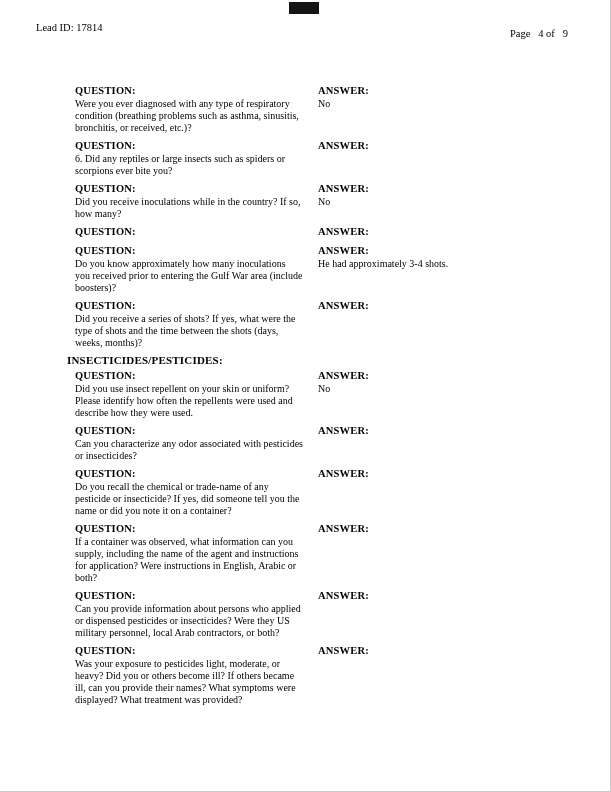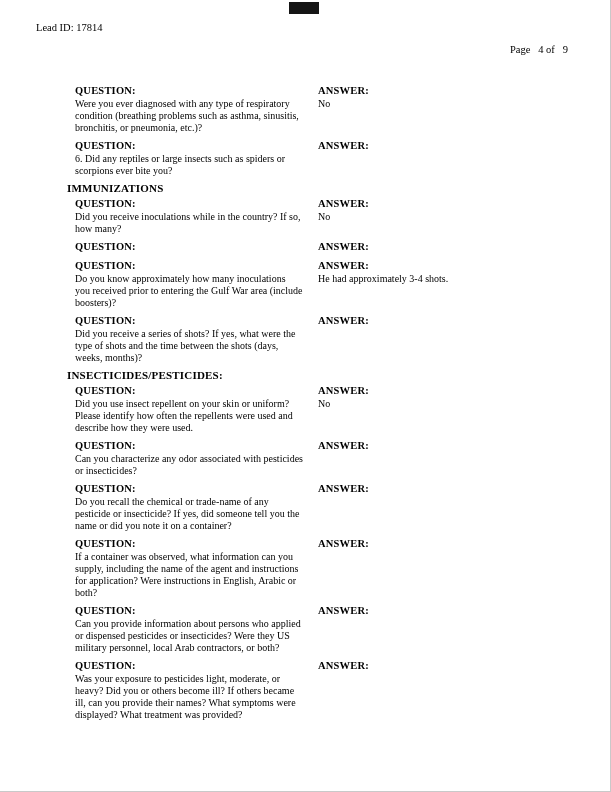--- a/index.html
+++ b/index.html
@@ -21,21 +21,21 @@
     width:30px; height:12px;
     background:#151515;
   }
   .lead-id {
     position:absolute; left:36px; top:22px;
     font-size:10.5px;
     text-align:center;
   }
   .page-num {
     position:absolute; right:42px; top:28px;
-    font-size:10.5px; white-space:pre;margin-top:16px;
+    font-size:10.5px; white-space:pre;
   }
   .content {
     position:absolute; top:84px; left:62px; right:56px;
   }
   .section-title {
     font-weight:bold;
     font-size:11px;
     margin:3px 0 3px 5px;
     letter-spacing:0.2px;
   }
@@ -63,38 +63,37 @@
 <body>
 
 <div class="page">
   <div class="scan-mark"></div>
   <div class="lead-id">Lead ID: 17814</div>
   <div class="page-num">Page   4 of   9</div>
   <div class="content" id="qa-list">
       <div class="qa-row">
         <div>
           <div class="q-label">QUESTION:</div>
-          <div class="q-text">Were you ever diagnosed with any type of respiratory condition (breathing problems such as asthma, sinusitis, bronchitis, or pneumonia, etc.)?</div>
+          <div class="q-text">Were you ever diagnosed with any type of respiratory condition (breathing problems such as asthma, sinusitis, bronchitis, or received, etc.)?</div>
         </div>
         <div>
           <div class="a-label">ANSWER:</div>
           <div class="a-text">No</div>
         </div>
       </div>
       <div class="qa-row">
         <div>
           <div class="q-label">QUESTION:</div>
           <div class="q-text">6.  Did any reptiles or large insects such as spiders or scorpions ever bite you?</div>
         </div>
         <div>
           <div class="a-label">ANSWER:</div>
           <div class="a-text"></div>
         </div>
       </div>
-      <div class="section-title">IMMUNIZATIONS</div>
       <div class="qa-row">
         <div>
           <div class="q-label">QUESTION:</div>
           <div class="q-text">Did you receive inoculations while in the country?  If so, how many?</div>
         </div>
         <div>
           <div class="a-label">ANSWER:</div>
           <div class="a-text">No</div>
         </div>
       </div>

